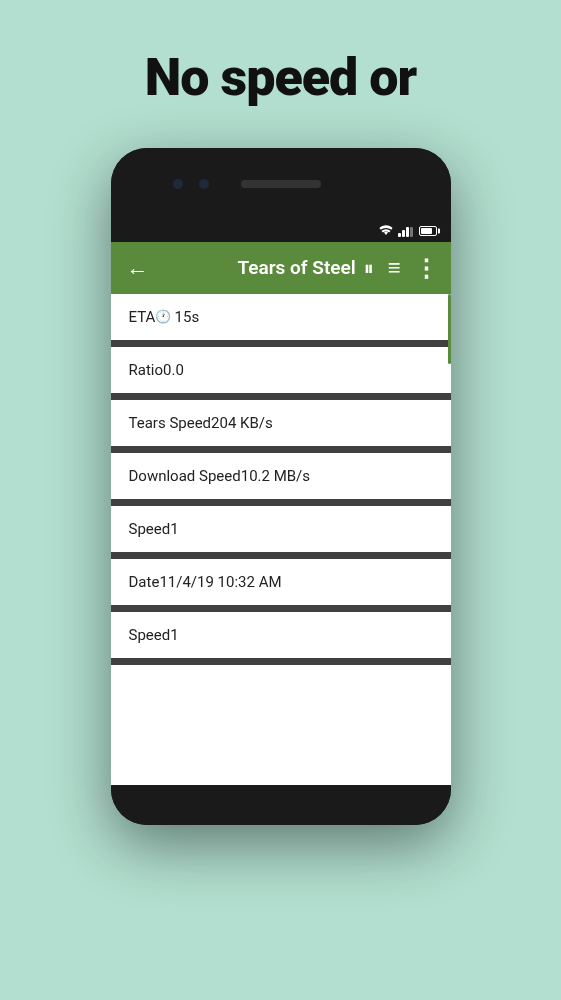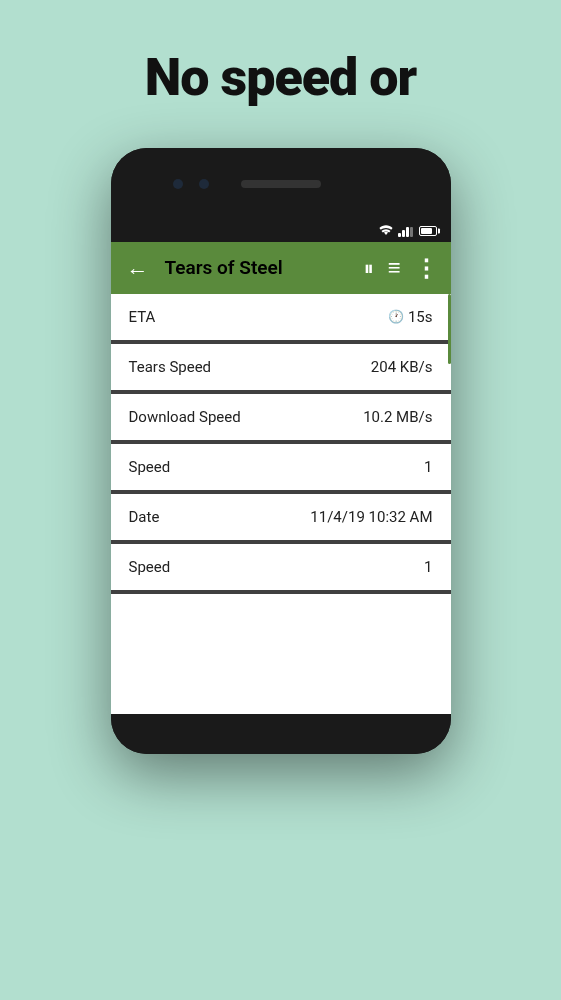--- a/index.html
+++ b/index.html
@@ -154,24 +154,25 @@
     .toolbar-back {
       color: white;
       font-size: 22px;
       cursor: pointer;
       padding: 4px;
       line-height: 1;
     }
 
     .toolbar-title {
       flex: 1;
-      color: #000000;
+      color: #ffffff;
       font-size: 19px;
       font-weight: 600;
       margin-left: 4px;
+      text-align: right;
     }
 
     .toolbar-icons {
       display: flex;
       align-items: center;
       gap: 14px;
     }
 
     .toolbar-icon {
       color: white;
@@ -201,25 +202,23 @@
       top: 0;
       width: 3px;
       height: 70px;
       background: #5a8a3c;
       border-radius: 2px;
     }
 
     .detail-row {
       display: flex;
       align-items: center;
-      justify-content: space-between;
       padding: 14px 18px;
-      border-bottom: 4px solid #404040;
+      border-bottom: 7px solid #404040;
       min-height: 50px;
-      gap: 28px;
     }
 
     .detail-row:last-child {
       border-bottom: none;
     }
 
     .detail-label {
       font-size: 15px;
       color: #222;
       font-weight: 400;
@@ -299,20 +298,24 @@
         </div>
 
         <div class="detail-row">
           <span class="detail-label">ETA</span>
           <span class="detail-value">
             <span style="font-size:13px;">🕐</span>
             <span>15s</span>
           </span>
         </div>
 
+        <div class="detail-row">
+          <span class="detail-label">Ratio</span>
+          <span class="detail-value">0.0</span>
+        </div>
 
         <div class="detail-row">
           <span class="detail-label">Tears Speed</span>
           <span class="detail-value">204 KB/s</span>
         </div>
 
         <div class="detail-row">
           <span class="detail-label">Download Speed</span>
           <span class="detail-value">10.2 MB/s</span>
         </div>

